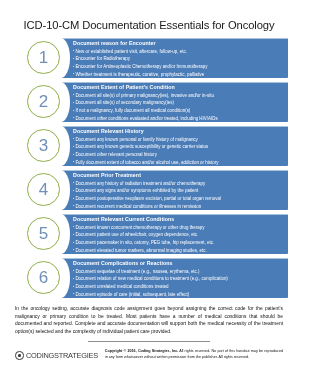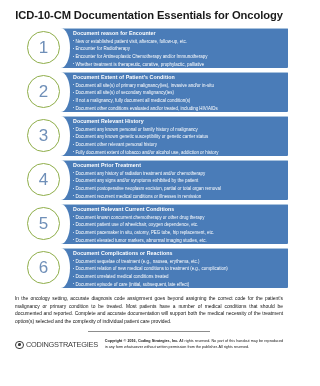--- a/index.html
+++ b/index.html
@@ -18,22 +18,22 @@
     width: 298px;
     height: 386px;
     position: relative;
     box-sizing: border-box;
   }
   .doc-title {
     text-align: center;
     font-size: 11.2px;
     color: #1a1a1a;
     letter-spacing: -0.1px;
-    padding-top: 9px;
-    font-weight: 700;
+    padding-top: 19px;
+    font-weight: 400;
     white-space: nowrap;
   }
   .sections {
     margin-top: 7px;
     padding-left: 27px;
     padding-right: 10px;
   }
   .section {
     position: relative;
     height: 41px;
@@ -127,21 +127,21 @@
   .divider {
     width: 122px;
     height: 1px;
     background: #8d8d8d;
     margin: 6px auto 0 auto;
   }
   .footer {
     margin-top: 7px;
     padding: 0 15px;
     display: flex;
-    align-items: center;
+    align-items: flex-end;
   }
   .logo {
     display: flex;
     align-items: center;
     flex: 0 0 auto;
     padding-top: 0.5px;
   }
   .logo-mark {
     width: 8.5px;
     height: 8.5px;

